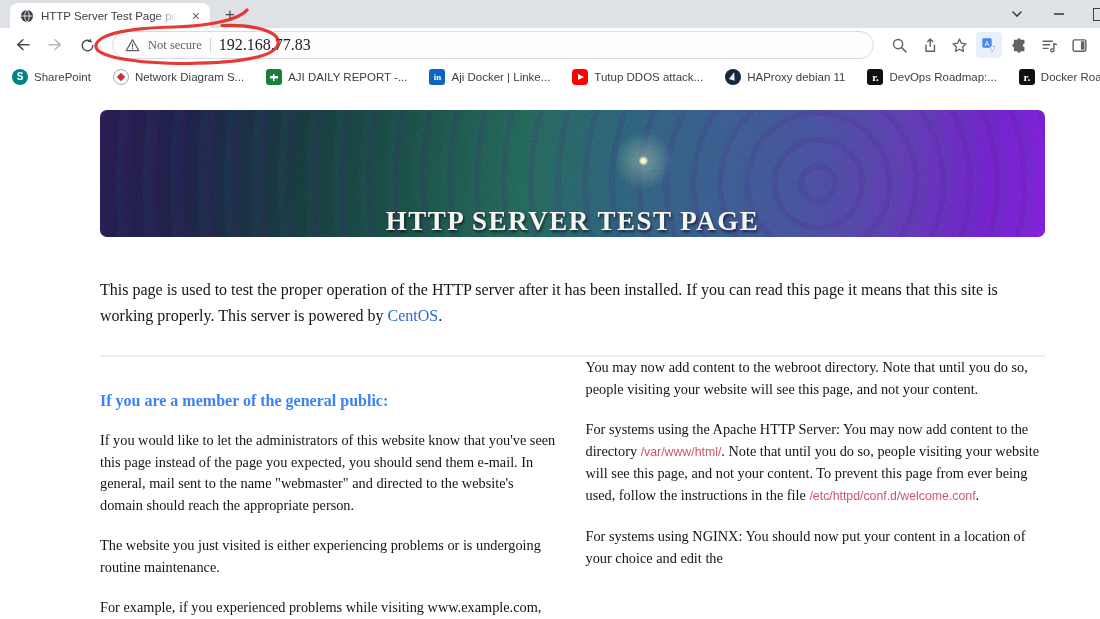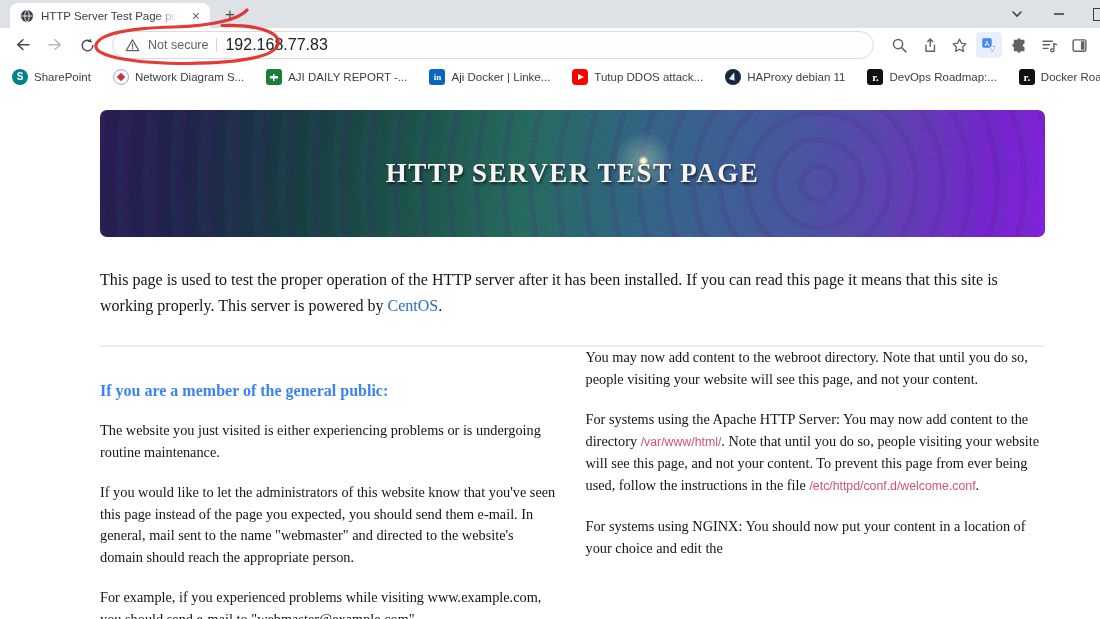--- a/index.html
+++ b/index.html
@@ -24,21 +24,21 @@
   .win-controls{position:absolute;right:0;top:0;height:28px;display:flex;align-items:center;gap:26px;padding-right:2px;}
   .win-btn{color:#3c4043;display:flex;align-items:center;justify-content:center;width:16px;height:16px;}
   .win-max{width:13px;height:13px;border:1.6px solid #3c4043;margin-right:-8px;}
 
   
   .toolbar{height:34px;background:#fff;display:flex;align-items:center;padding:0 8px 0 10px;gap:6px;}
   .tool-btn{width:26px;height:26px;display:flex;align-items:center;justify-content:center;
     border-radius:50%;color:var(--icon-gray);flex:none;cursor:pointer;}
   .tool-btn.disabled{color:#b6b9bd;}
   .omnibox{flex:1;height:28px;margin:0 6px;border:1px solid #d8dbdf;background:#fdfdfe;border-radius:14px;
-    display:flex;align-items:center;padding:0 12px;gap:8px;min-width:0;cursor:text;}
+    display:flex;align-items:center;padding:0 12px;gap:8px;min-width:0;cursor:text;font-family:Liberation Serif, serif;}
   .sec-label{font-size:12.5px;color:var(--icon-gray);white-space:nowrap;}
   .omni-divider{width:1px;height:14px;background:#d0d3d7;}
   .omni-url{font-size:16px;color:#202124;white-space:nowrap;}
   .right-icons{display:flex;align-items:center;gap:4px;}
 
   
   .bookmarks{height:30px;background:#fff;display:flex;align-items:center;padding:0 12px;gap:22px;overflow:hidden;}
   .bm{display:flex;align-items:center;gap:6px;font-size:11.5px;color:#3c4043;white-space:nowrap;cursor:pointer;}
   .bm-ic{width:16px;height:16px;flex:none;border-radius:3px;display:flex;align-items:center;justify-content:center;
     font-size:9px;font-weight:bold;color:#fff;line-height:1;}
@@ -54,30 +54,30 @@
   .ic-youtube{background:#f00;border-radius:4px;position:relative;}
   .ic-youtube::after{content:"";border-left:6px solid #fff;border-top:3.5px solid transparent;border-bottom:3.5px solid transparent;margin-left:1px;}
   .ic-haproxy{background:#16263c;border-radius:50%;position:relative;}
   .ic-haproxy::after{content:"";width:0;height:0;border-bottom:8px solid #e8eef5;border-left:3px solid transparent;border-right:3px solid transparent;transform:translateY(-1px) rotate(18deg);}
   .ic-roadmap{background:#101010;font-family:"Liberation Serif",serif;font-size:11px;}
 
   
   .page{height:527px;background:#fff;padding:18px 55px 0 100px;overflow:hidden;
     font-family:"Liberation Serif",serif;color:#141414;}
   .banner{position:relative;height:127px;border-radius:7px;overflow:hidden;
-    display:flex;align-items:center;justify-content:center;
+    display:flex;align-items:flex-end;justify-content:center;
     background:
       radial-gradient(circle 5px at 57.5% 40%, rgba(255,252,205,.95) 0 40%, rgba(255,250,200,.45) 70%, transparent 100%),
       radial-gradient(circle 42px at 57.5% 40%, rgba(230,240,190,.35), transparent 70%),
       repeating-radial-gradient(circle at 76% 58%, rgba(70,30,120,0) 0 14px, rgba(70,30,120,.16) 14px 20px, rgba(40,90,120,.10) 20px 27px),
       linear-gradient(97deg,#261a4d 0%,#1d2046 9%,#163a3c 22%,#1b4f46 34%,#236457 45%,#2d5f78 56%,#3a598c 66%,#454f9a 74%,#5b3bae 84%,var(--banner-purple) 93%,#7a1fd8 100%);}
   .banner-noise{position:absolute;inset:0;width:100%;height:100%;opacity:.28;mix-blend-mode:overlay;}
   .banner h1{position:relative;color:#f7f6f2;font-size:27px;letter-spacing:1.5px;font-weight:bold;
     text-shadow:1px 2px 3px rgba(0,0,0,.65);}
-  .intro{margin-top:30px;font-size:16px;line-height:26px;width:945px;}
+  .intro{margin-top:40px;font-size:16px;line-height:26px;width:945px;}
   .page a{color:var(--accent-link);text-decoration:none;cursor:pointer;}
   .rule{border:none;border-top:2px solid #ededee;margin-top:26px;width:945px;}
   .cols{display:flex;gap:26px;width:945px;}
   .col{flex:1;min-width:0;}
   .col h2{font-size:16px;margin:35px 0 20px;color:#3b82f6;}
   .col p{font-size:14.3px;line-height:21.5px;margin-bottom:19px;}
   code{font-family:Liberation Sans, sans-serif;font-size:12.3px;color:var(--code-text);}
 
   
   .annotation{position:absolute;left:0;top:0;pointer-events:none;}
@@ -233,22 +233,22 @@
       <h1>HTTP SERVER TEST PAGE</h1>
     </div>
 
     <p class="intro"><span>This page is used to test the proper operation of the HTTP server after it has been installed. If you can read this page it means that this site is working properly. This server is powered by </span><a>CentOS</a><span>.</span></p>
 
     <hr class="rule">
 
     <div class="cols">
       <div class="col">
         <h2>If you are a member of the general public:</h2>
+        <p>If you would like to let the administrators of this website know that you've seen this page instead of the page you expected, you should send them e-mail. In general, mail sent to the name "webmaster" and directed to the website's domain should reach the appropriate person.</p>
         <p>The website you just visited is either experiencing problems or is undergoing routine maintenance.</p>
-        <p>If you would like to let the administrators of this website know that you've seen this page instead of the page you expected, you should send them e-mail. In general, mail sent to the name "webmaster" and directed to the website's domain should reach the appropriate person.</p>
         <p>For example, if you experienced problems while visiting www.example.com, you should send e-mail to "webmaster@example.com".</p>
       </div>
       <div class="col">
         <p>You may now add content to the webroot directory. Note that until you do so, people visiting your website will see this page, and not your content.</p>
         <p><span>For systems using the Apache HTTP Server: You may now add content to the directory </span><code>/var/www/html/</code><span>. Note that until you do so, people visiting your website will see this page, and not your content. To prevent this page from ever being used, follow the instructions in the file </span><code>/etc/httpd/conf.d/welcome.conf</code><span>.</span></p>
         <p><span>For systems using NGINX: You should now put your content in a location of your choice and edit the </span></p>
       </div>
     </div>
   </div>
 

